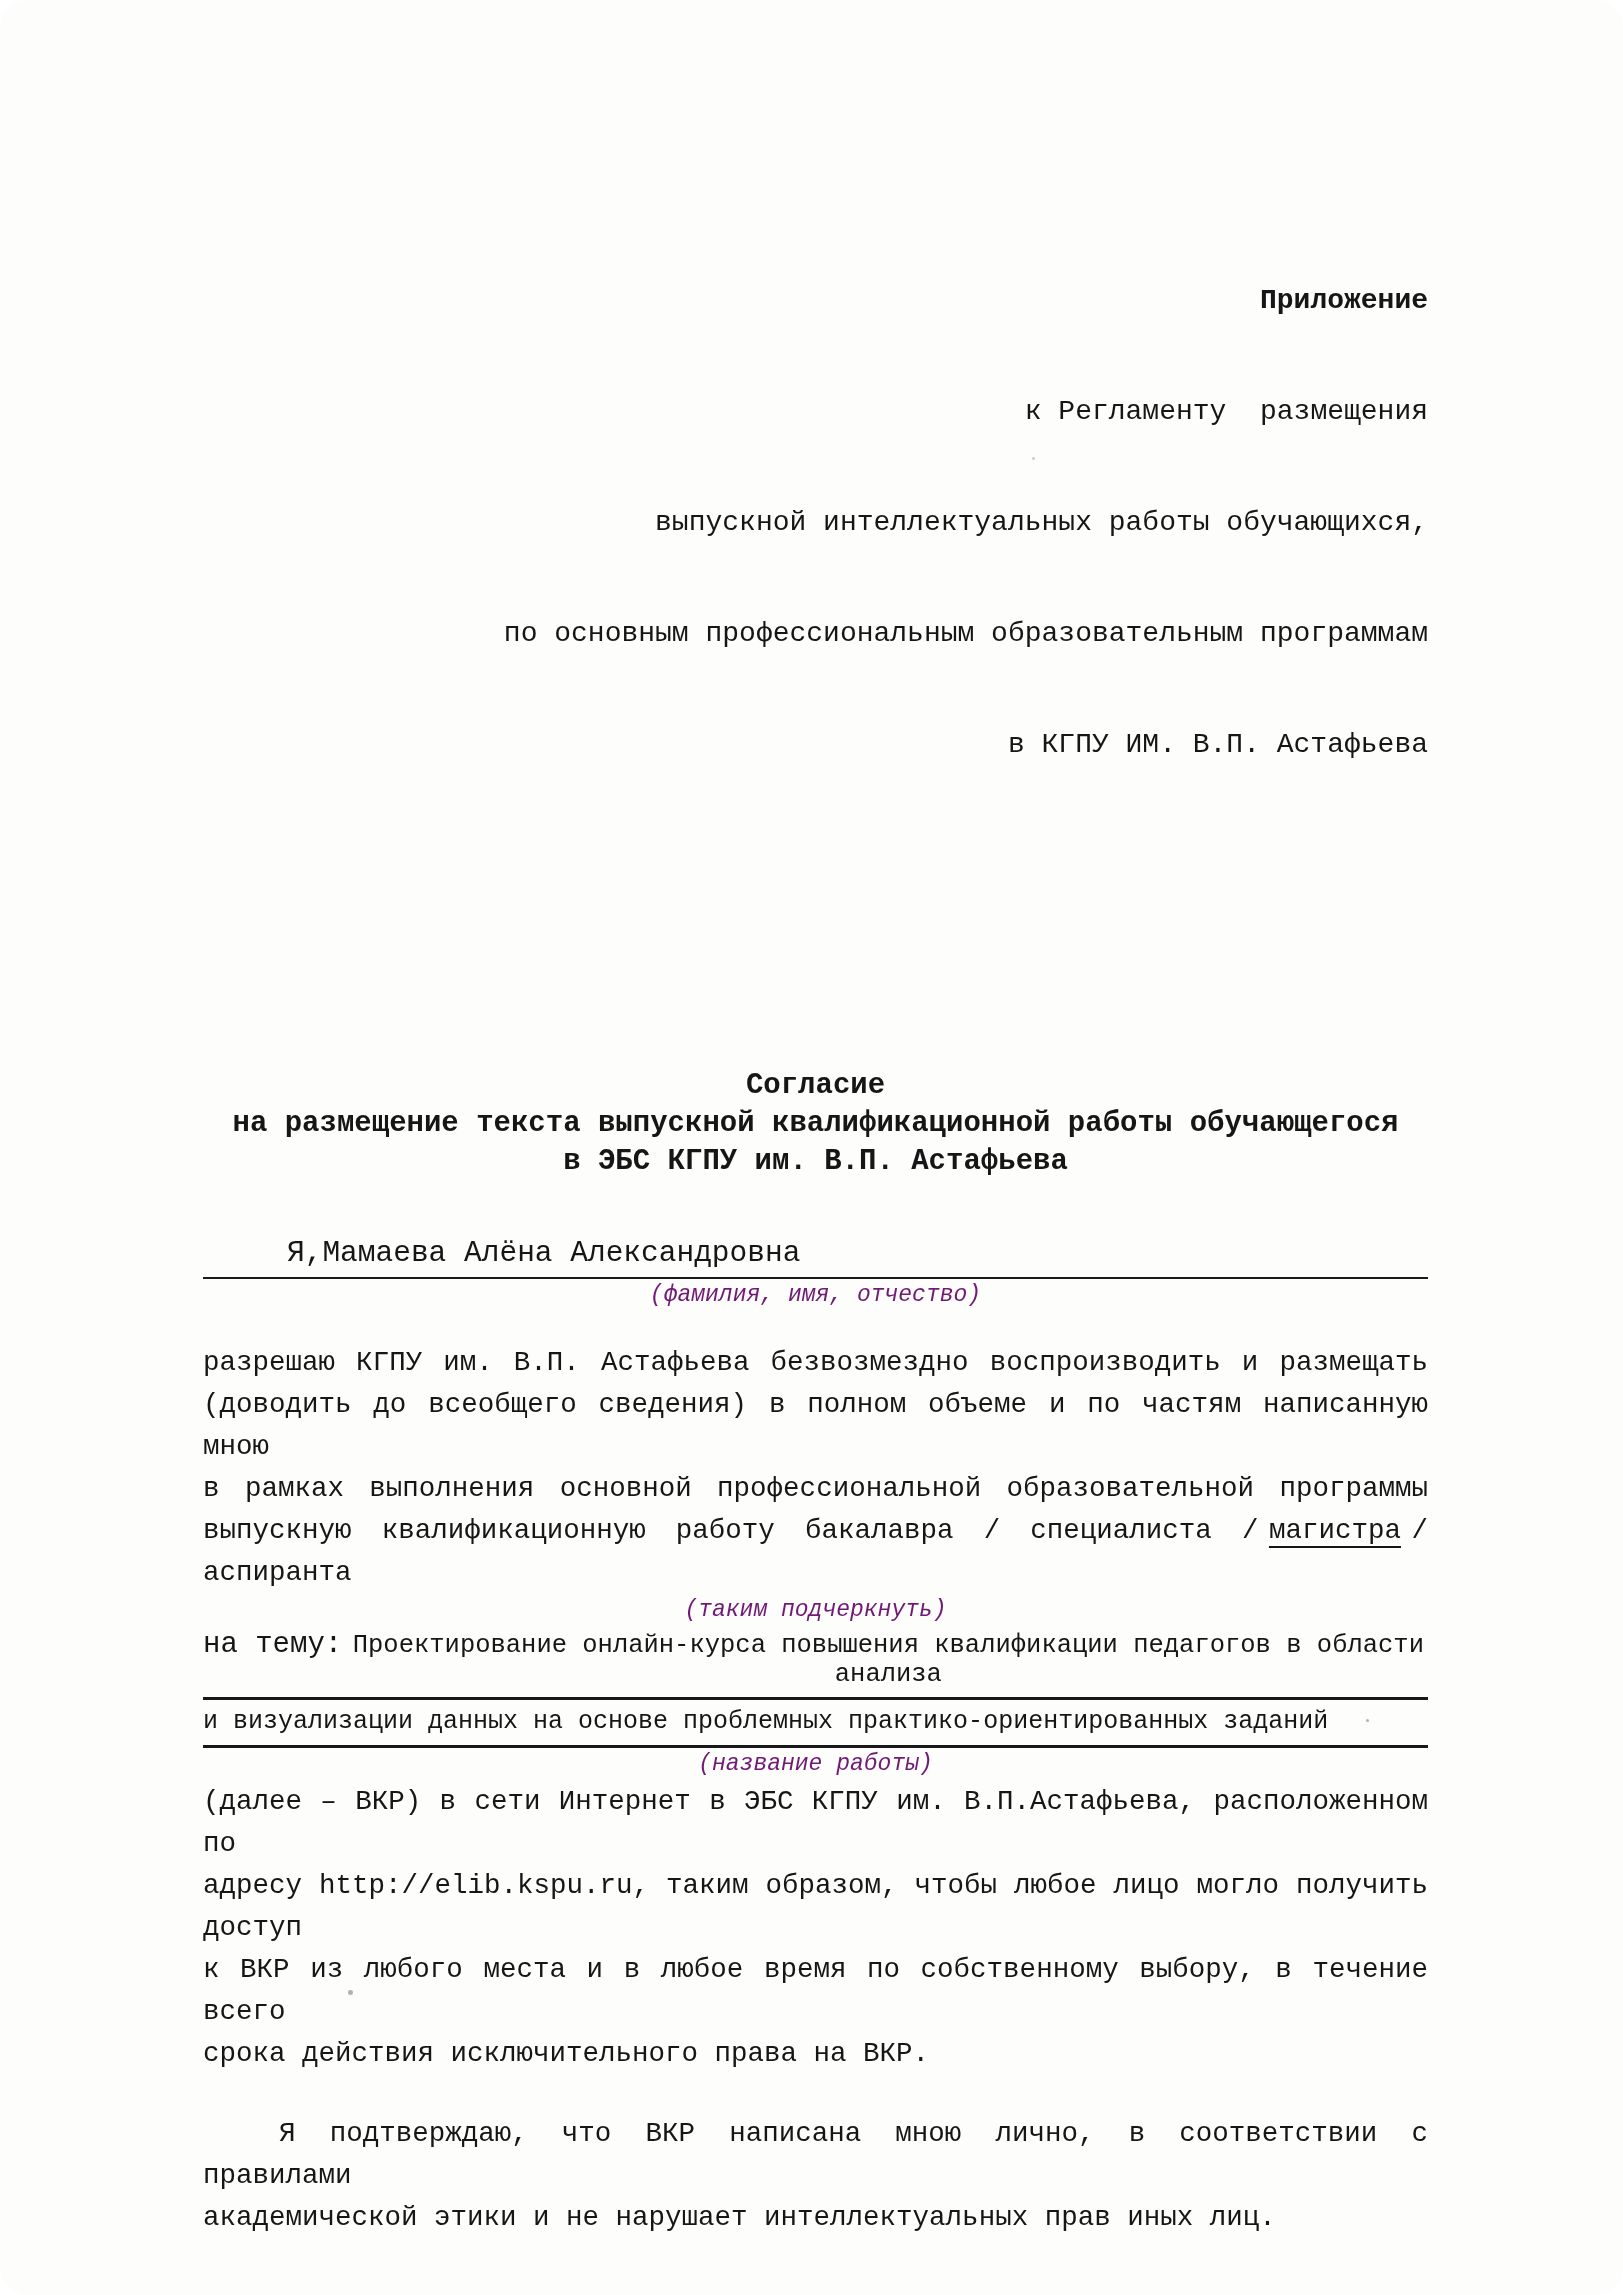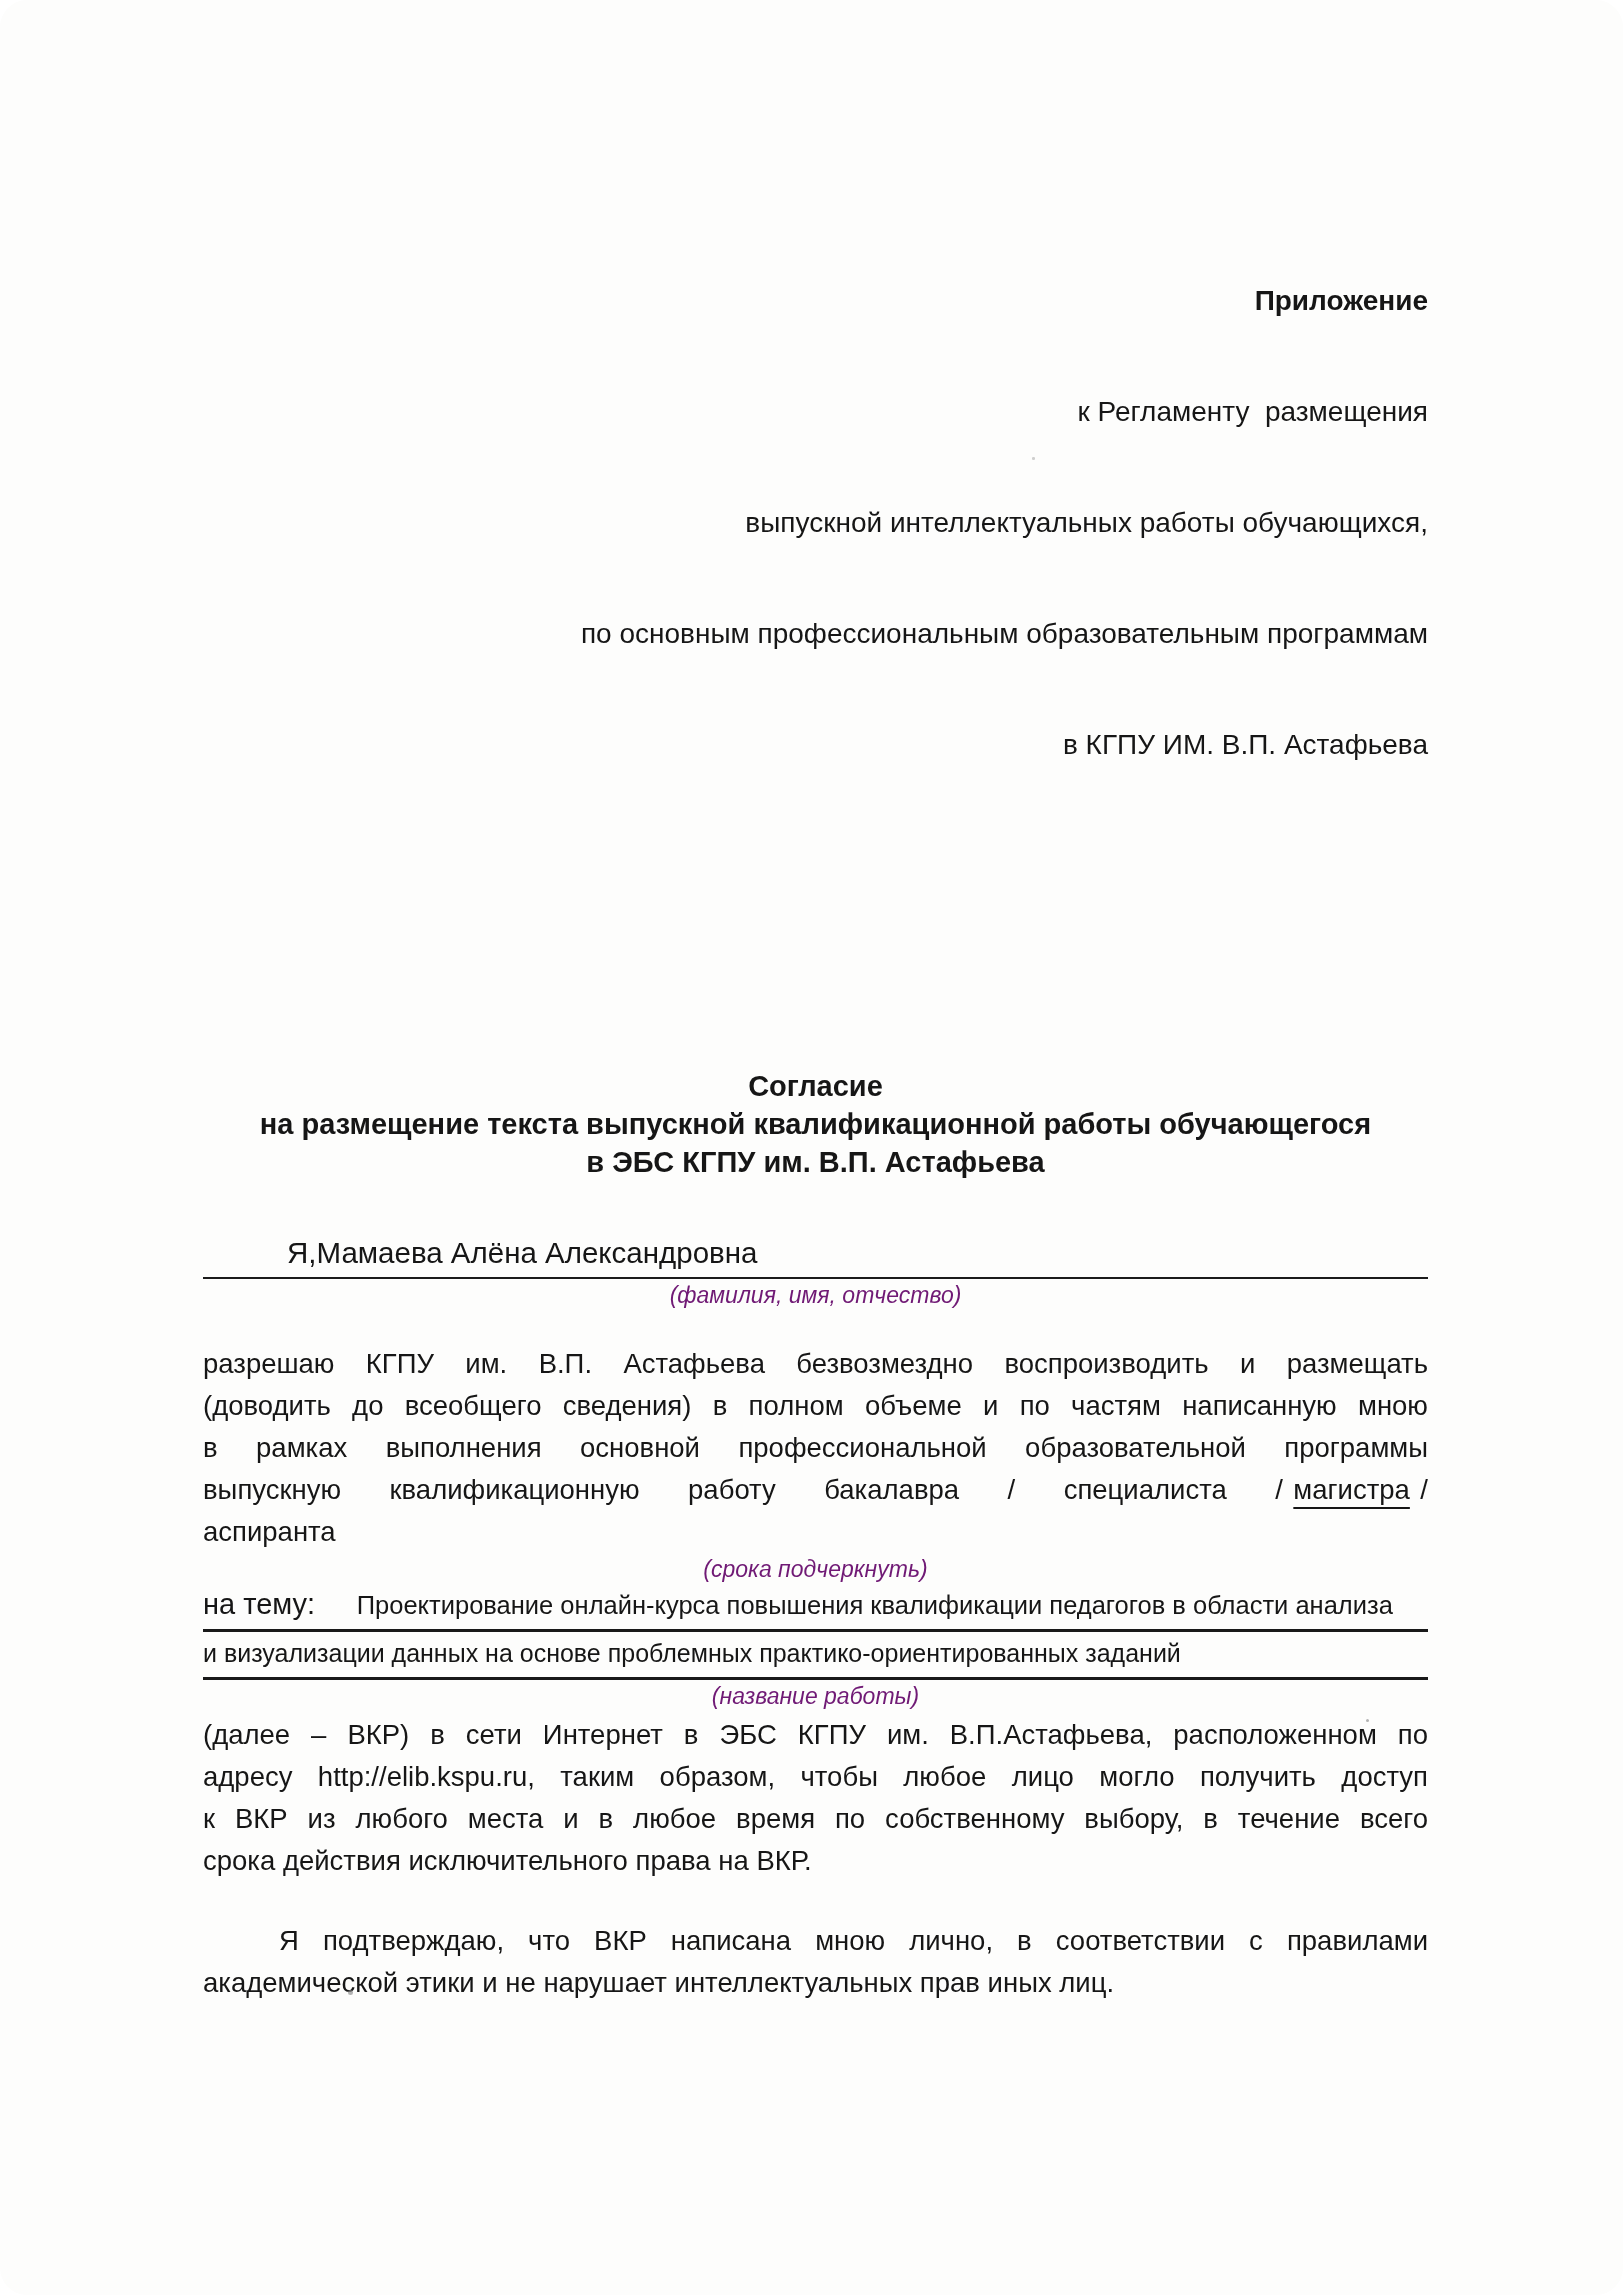--- a/index.html
+++ b/index.html
@@ -1,20 +1,20 @@
 <!DOCTYPE html>
 <html style="font-size:10.5px"><head>
 <meta charset="utf-8">
 <style>
   html,body{margin:0;padding:0;background:#ffffff;}
   .page{
     position:relative;
     width:1623px;height:2295px;
     background:#fdfdfc;
-    font-family:Liberation Sans, sans-serif;
+    font-family:Liberation Mono, monospace;
     color:#161616;
     overflow:hidden;
     border-radius:27px;
   }
   .content{position:absolute;left:203px;top:0;width:1225px;}
 
   
   .header{margin-top:208px;text-align:right;font-size:28px;line-height:37px;white-space:pre-wrap;}
   .header-line{white-space:pre-wrap;}
   .bold{font-weight:bold;}
@@ -90,21 +90,21 @@
     </div>
     <div class="caption">(фамилия, имя, отчество)</div>
 
     <div class="para p1">
       <div class="jline">разрешаю КГПУ им. В.П. Астафьева безвозмездно воспроизводить и размещать</div>
       <div class="jline">(доводить до всеобщего сведения) в полном объеме и по частям написанную мною</div>
       <div class="jline">в рамках выполнения основной профессиональной образовательной программы</div>
       <div class="jline"><span>выпускную квалификационную работу бакалавра / специалиста /</span><span class="u-degree">магистра</span><span>/</span></div>
       <div class="lline">аспиранта</div>
     </div>
-    <div class="caption">(срока подчеркнуть)</div>
+    <div class="caption">(таким подчеркнуть)</div>
 
     <div class="theme-row1">
       <span class="theme-label">на тему:</span>
       <span class="theme-text">Проектирование онлайн-курса повышения квалификации педагогов в области анализа</span>
     </div>
     <div class="theme-row2">
       <span>и визуализации данных на основе проблемных практико-ориентированных заданий</span>
     </div>
     <div class="caption">(название работы)</div>
 

